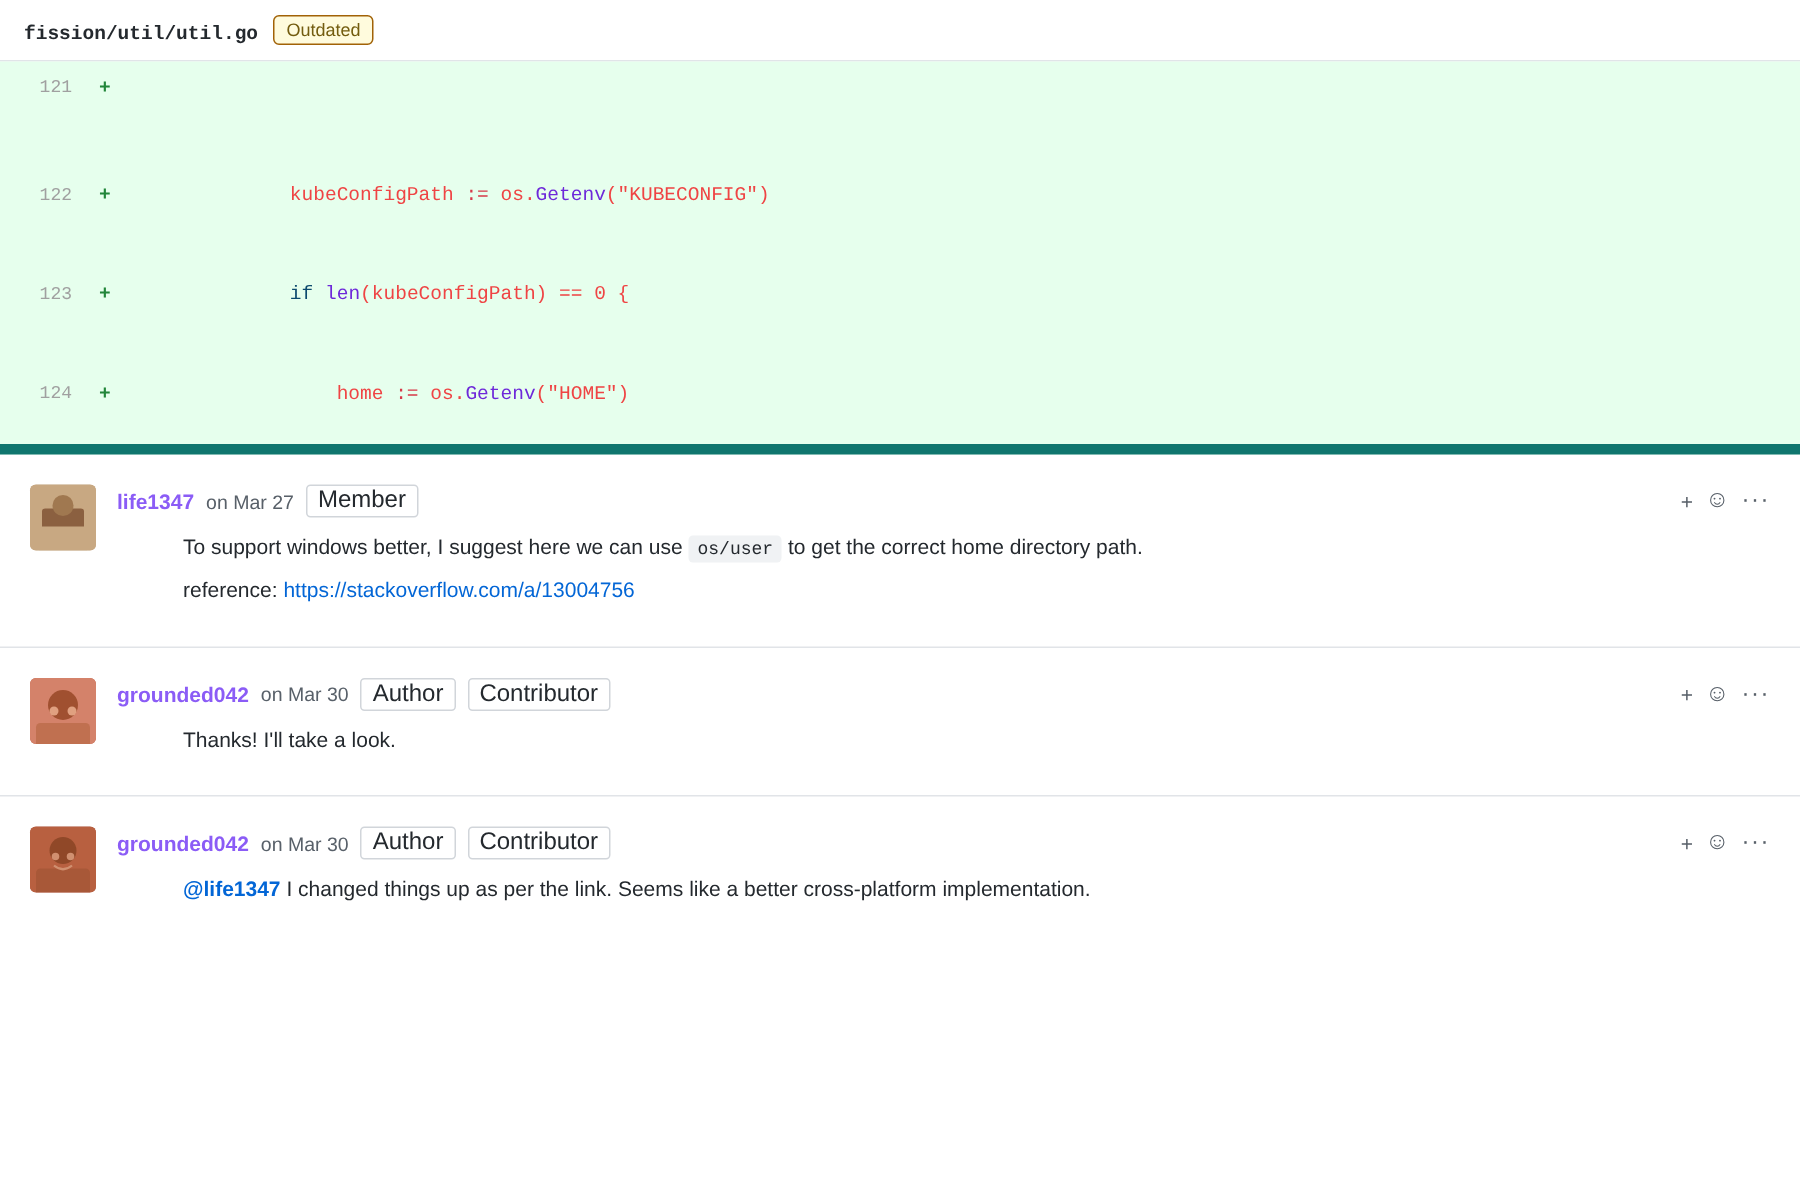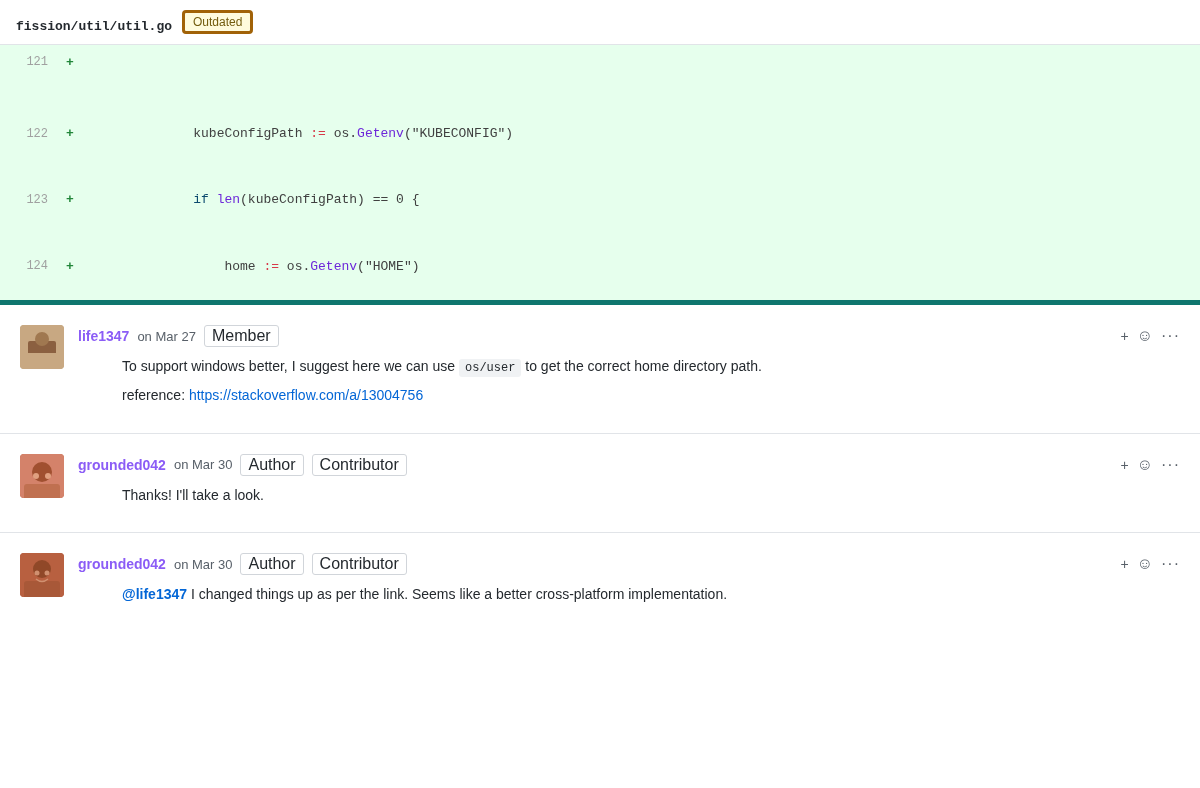--- a/index.html
+++ b/index.html
@@ -22,35 +22,35 @@
     .file-path {
       font-family: "SFMono-Regular", Consolas, "Liberation Mono", Menlo, monospace;
       font-size: 13px;
       color: #24292e;
       font-weight: 600;
       margin-right: 10px;
     }
     .outdated-badge {
       display: inline-block;
       padding: 2px 8px;
-      border: 3px solid #a16207;
+      border: 1px solid #a16207;
       border-radius: 4px;
       color: #735c0f;
       background: #fffbdd;
       font-size: 12px;
       font-weight: 500;
     }
 
     
     .diff-container {
       background: #e6ffed;
       font-family: "SFMono-Regular", Consolas, "Liberation Mono", Menlo, monospace;
       font-size: 13px;
       line-height: 1.6;
-      border-bottom: 5px solid #0f766e;
+      border-bottom: 7px solid #0f766e;
       overflow-x: auto;
     }
     .diff-line {
       display: flex;
       align-items: center;
       padding: 0;
       min-height: 26px;
     }
     .diff-line-number {
       min-width: 60px;
@@ -70,21 +70,21 @@
       padding: 2px 4px;
       white-space: pre;
       flex: 1;
     }
     .diff-line.empty-line {
       min-height: 36px;
     }
     .kw-red { color: #0c4a6e; }
     .kw-blue { color: #6d28d9; }
     .kw-green { color: #22863a; }
-    .kw-dark { color: #404040; }
+    .kw-dark { color: #ef4444; }
     .kw-op { color: #d73a49; }
 
     
     .comments-section {
       padding: 0;
     }
     .comment-thread {
       padding: 20px 20px 0 20px;
       border-bottom: 1px solid #e1e4e8;
       padding-bottom: 20px;

